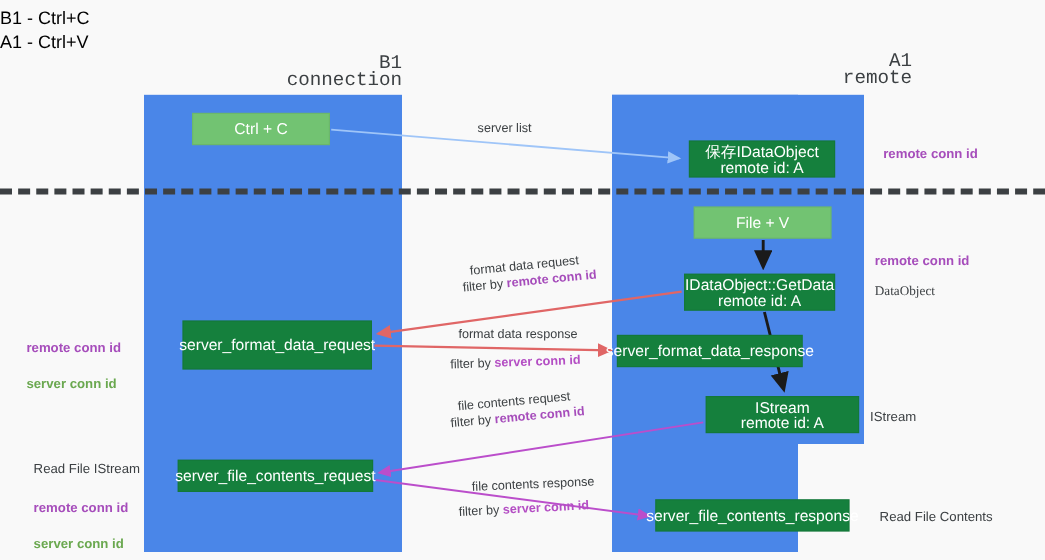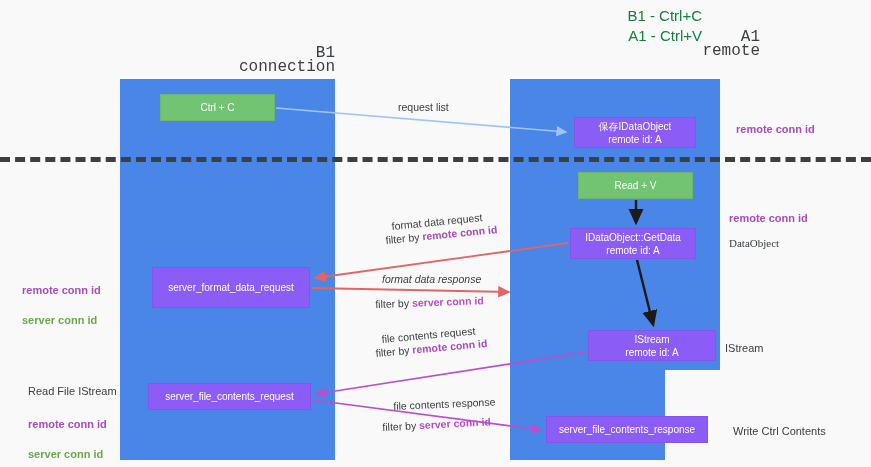--- a/index.html
+++ b/index.html
@@ -6,50 +6,50 @@
   body{
     font-family:"Liberation Sans","DejaVu Sans",sans-serif;
     width:871px;height:467px;position:relative;overflow:hidden;
     color:#3c4043;
   }
   #stage{position:absolute;left:0;top:0;width:871px;height:467px;}
   .abs{position:absolute;}
 
   
   #title{
-    left:0;top:6px;width:702px;text-align:right;
-    font-size:15px;line-height:20px;color:#15803d;
+    left:0;top:6px;width:702px;text-align:left;
+    font-size:15px;line-height:20px;color:#000000;
     white-space:pre-line;
   }
 
   
   .col-header{
     text-align:right;font-size:16px;line-height:14px;color:#3c4043;
     white-space:pre-line;
     font-family:Liberation Mono, monospace;
   }
   #hdr-b1{left:120px;top:46px;width:215px;}
-  #hdr-a1{left:510px;top:30px;width:250px;}
+  #hdr-a1{left:510px;top:44px;width:250px;}
 
   
   .lane{background:#4a86e8;}
   #lane-b1{left:120px;top:79px;width:215px;height:381px;}
   #lane-a1{left:510px;top:79px;width:155px;height:381px;}
   #lane-a1-wide{left:510px;top:79px;width:210px;height:291px;}
 
   
   .node{
     position:absolute;box-sizing:border-box;
     display:flex;align-items:center;justify-content:center;
-    text-align:center;color:#ffffff;font-size:10px;line-height:13px;
+    text-align:center;color:#ffffff;font-size:13px;line-height:13px;
     white-space:pre-line;
     border:1px solid rgba(0,0,0,0.06);
   }
   .green{background:#72c372;}
-  .orange{background:#8b5cf6;}
+  .orange{background:#15803d;}
 
   #n-ctrlc{left:160px;top:94px;width:115px;height:27px;}
   #n-idataobject{left:574px;top:117px;width:122px;height:31px;}
   #n-ctrlv{left:578px;top:172px;width:115px;height:27px;}
   #n-getdata{left:570px;top:228px;width:126px;height:31px;}
   #n-sfdreq{left:152px;top:267px;width:158px;height:41px;}
   #n-sfdresp{left:514px;top:279px;width:155px;height:27px;}
   #n-istream{left:588px;top:330px;width:128px;height:31px;}
   #n-sfcreq{left:148px;top:383px;width:163px;height:27px;}
   #n-sfcresp{left:546px;top:416px;width:162px;height:27px;}
@@ -58,21 +58,21 @@
   .edge-label{
     position:absolute;font-size:10.5px;line-height:14px;color:#3c4043;
     white-space:nowrap;
   }
   .edge-label .hl-remote{color:#a64dbb;font-weight:bold;}
   .edge-label .hl-server{color:#b44ec4;font-weight:bold;}
 
   #el-formatlist{left:398px;top:100px;}
   #el-fdreq1{left:391px;top:219px;transform:rotate(-5.6deg);transform-origin:left top;}
   #el-fdreq2{left:385px;top:233px;transform:rotate(-5.6deg);transform-origin:left top;}
-  #el-fdresp1{left:382px;top:272px;font-style:italic;}
+  #el-fdresp1{left:382px;top:272px;}
   #el-fdresp2{left:375px;top:297px;transform:rotate(-2deg);transform-origin:left top;}
   #el-fcreq1{left:381px;top:332px;transform:rotate(-5.2deg);transform-origin:left top;}
   #el-fcreq2{left:375px;top:346px;transform:rotate(-5.2deg);transform-origin:left top;}
   #el-fcresp1{left:393px;top:399px;transform:rotate(-2.5deg);transform-origin:left top;}
   #el-fcresp2{left:382px;top:420px;transform:rotate(-3deg);transform-origin:left top;}
 
   
   .side-note{position:absolute;font-size:11px;line-height:15px;white-space:pre-line;}
   .note-purple{color:#a64dbb;font-weight:bold;}
   .note-green{color:#6aa84f;font-weight:bold;}
@@ -140,48 +140,49 @@
     <line x1="312" y1="288" x2="509" y2="292" stroke="#e06666" stroke-width="1.8" marker-end="url(#ar-red)"></line>
 
     <line x1="586" y1="352" x2="316" y2="394" stroke="#bb4ecb" stroke-width="1.6" marker-end="url(#ar-purple)"></line>
 
     <line x1="313" y1="400" x2="541" y2="430" stroke="#bb4ecb" stroke-width="1.6" marker-end="url(#ar-purple)"></line>
   </svg>
 
   <div class="node green" id="n-ctrlc">Ctrl + C</div>
   <div class="node orange" id="n-idataobject">保存IDataObject
 remote id: A</div>
-  <div class="node green" id="n-ctrlv">Read + V</div>
+  <div class="node green" id="n-ctrlv">File + V</div>
   <div class="node orange" id="n-getdata">IDataObject::GetData
 remote id: A</div>
   <div class="node orange" id="n-sfdreq">server_format_data_request</div>
+  <div class="node orange" id="n-sfdresp">server_format_data_response</div>
   <div class="node orange" id="n-istream">IStream
 remote id: A</div>
   <div class="node orange" id="n-sfcresp">server_file_contents_response</div>
   <div class="node orange" id="n-sfcreq">server_file_contents_request</div>
 
-  <div class="edge-label" id="el-formatlist">request list</div>
+  <div class="edge-label" id="el-formatlist">server list</div>
 
   <div class="edge-label" id="el-fdreq1">format data request</div>
   <div class="edge-label" id="el-fdreq2"><span>filter by </span><span class="hl-remote">remote conn id</span></div>
 
   <div class="edge-label" id="el-fdresp1">format data response</div>
   <div class="edge-label" id="el-fdresp2"><span>filter by </span><span class="hl-server">server conn id</span></div>
 
   <div class="edge-label" id="el-fcreq1">file contents request</div>
   <div class="edge-label" id="el-fcreq2"><span>filter by </span><span class="hl-remote">remote conn id</span></div>
 
   <div class="edge-label" id="el-fcresp1">file contents response</div>
   <div class="edge-label" id="el-fcresp2"><span>filter by </span><span class="hl-server">server conn id</span></div>
 
   <div class="side-note note-purple" id="sn-remote-top">remote conn id</div>
   <div class="side-note note-purple" id="sn-remote-mid">remote conn id</div>
   <div class="side-note note-plain" id="sn-dataobject">DataObject</div>
   <div class="side-note note-plain" id="sn-istream">IStream</div>
-  <div class="side-note note-plain" id="sn-write">Write Ctrl Contents</div>
+  <div class="side-note note-plain" id="sn-write">Read File Contents</div>
 
   <div class="side-note" id="sn-left-conn">
     <div class="note-purple">remote conn id</div>
     <div class="note-green">server conn id</div>
   </div>
 
   <div class="side-note note-plain" id="sn-read">Read File IStream</div>
 
   <div class="side-note" id="sn-left-conn2">
     <div class="note-purple">remote conn id</div>

